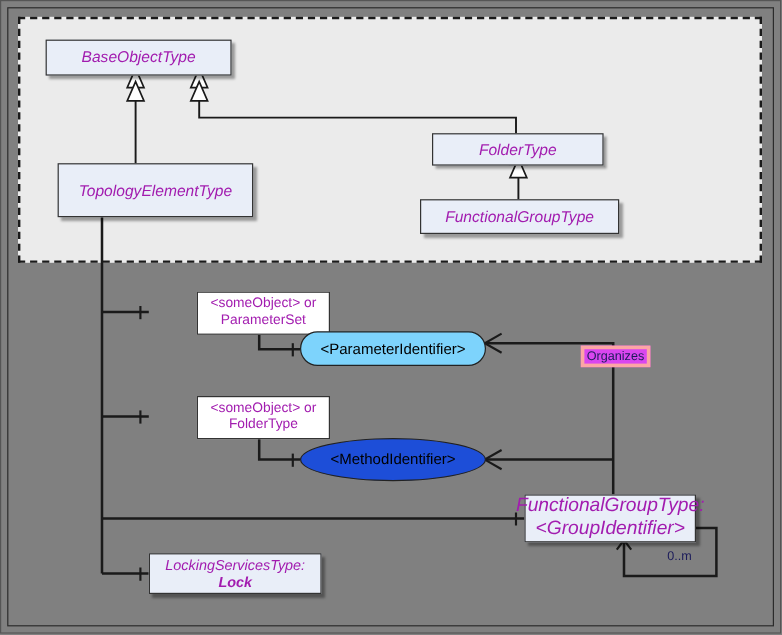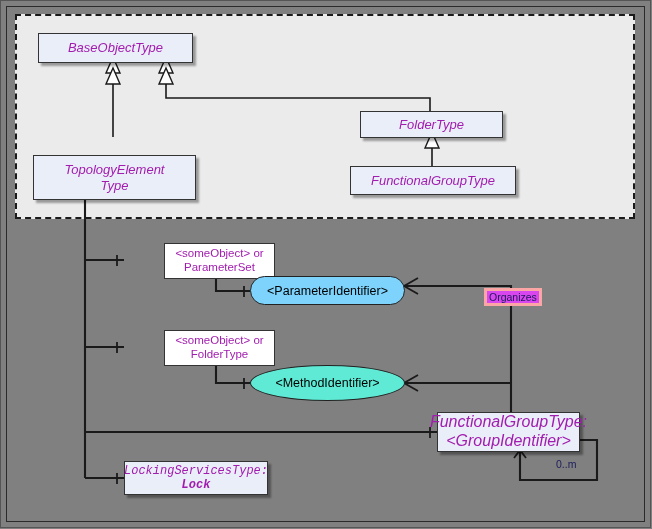--- a/index.html
+++ b/index.html
@@ -56,21 +56,21 @@
   .rrect{
     position:absolute;box-sizing:border-box;
     background:#7dd3fc;border:1.8px solid #222;
     border-radius:16px;
     display:flex;align-items:center;justify-content:center;
     font-size:12.5px;color:#000;z-index:6;
   }
   
   .ellipse{
     position:absolute;box-sizing:border-box;
-    background:#5eead4;border:1.8px solid #222;
+    background:#1d4ed8;border:1.8px solid #222;
     border-radius:50%;
     display:flex;align-items:center;justify-content:center;
     font-size:12.5px;color:#000;z-index:6;
   }
   
   .edgelabel{
     position:absolute;
     background:#d946ef;
     border:3px solid #fca5a5;
     font-size:10.5px;
@@ -150,21 +150,21 @@
       <path d="M 418 375 L 404 383 L 418 391" stroke-width="1.8"></path>
 
       <path d="M 514 458 L 520 450 L 526 458" stroke-width="1.8"></path>
     </g>
   </svg>
 
   <div class="node italic" style="left:38px;top:33px;width:155px;height:30px;">
     <span>BaseObjectType</span>
   </div>
 
-  <div class="node italic" style="left:33px;top:136px;width:163px;height:45px;flex-direction:column;margin-top:19px;">
+  <div class="node italic" style="left:48px;top:136px;width:163px;height:45px;">
     <span class="l1">TopologyElement</span>
     <span class="l1">Type</span>
   </div>
 
   <div class="node italic" style="left:360px;top:111px;width:143px;height:27px;">
     <span>FolderType</span>
   </div>
 
   <div class="node italic" style="left:350px;top:166px;width:166px;height:29px;">
     <span>FunctionalGroupType</span>
@@ -186,21 +186,21 @@
 
   <div class="ellipse" style="left:250px;top:365px;width:155px;height:36px;">
     <span>&lt;MethodIdentifier&gt;</span>
   </div>
 
   <div class="node italic" style="left:437px;top:412px;width:143px;height:40px;flex-direction:column;font-size:16px;">
     <span class="l1">FunctionalGroupType:</span>
     <span class="l1">&lt;GroupIdentifier&gt;</span>
   </div>
 
-  <div class="node italic" style="left:124px;top:461px;width:144px;height:34px;flex-direction:column;font-size:12px;font-family:Liberation Mono, monospace;">
+  <div class="node italic" style="left:124px;top:461px;width:144px;height:34px;flex-direction:column;font-size:12px;">
     <span class="l1">LockingServicesType:</span>
     <span class="l2">Lock</span>
   </div>
 
   <div class="edgelabel" style="left:484px;top:288px;">
     <span>Organizes</span>
   </div>
 
   <div class="mult" style="left:532px;top:458px;padding-left:24px;">
     <span>0..m</span>

